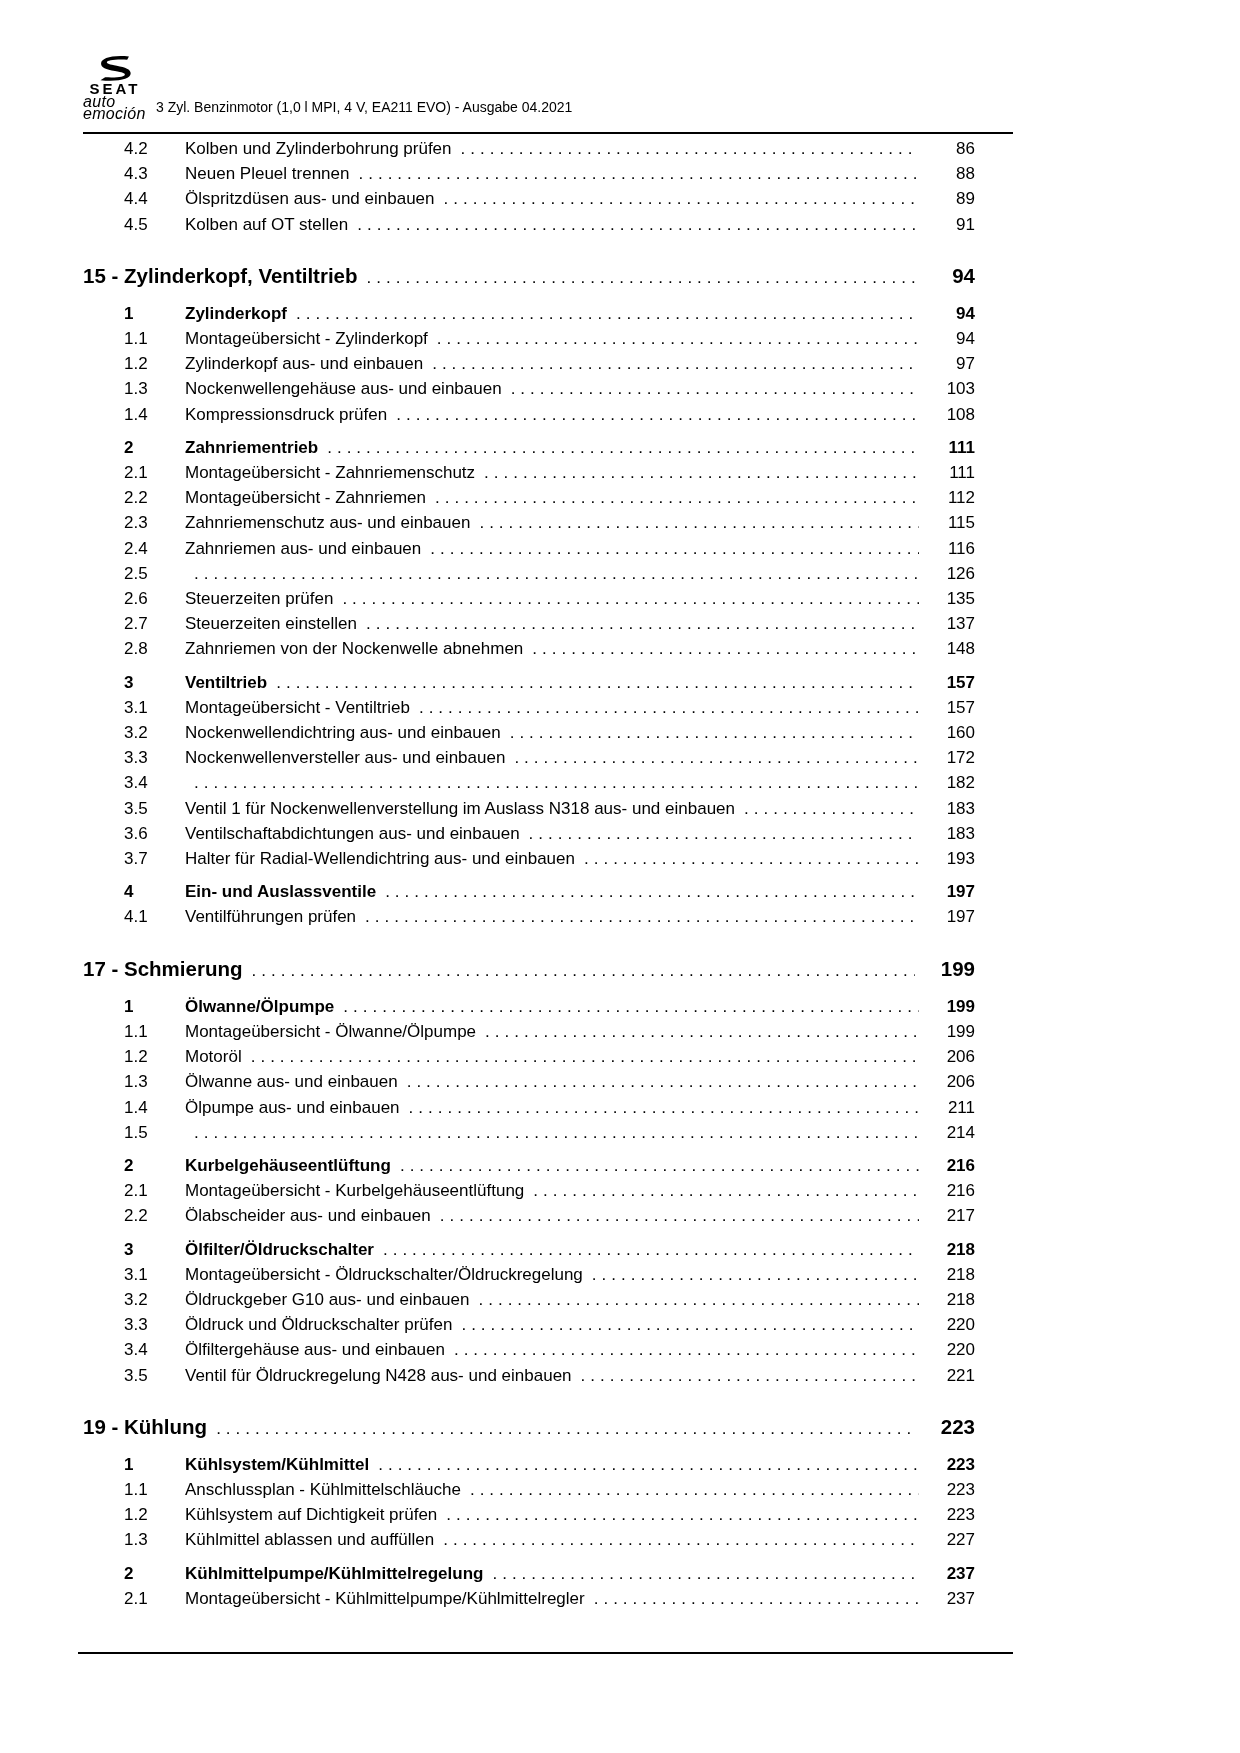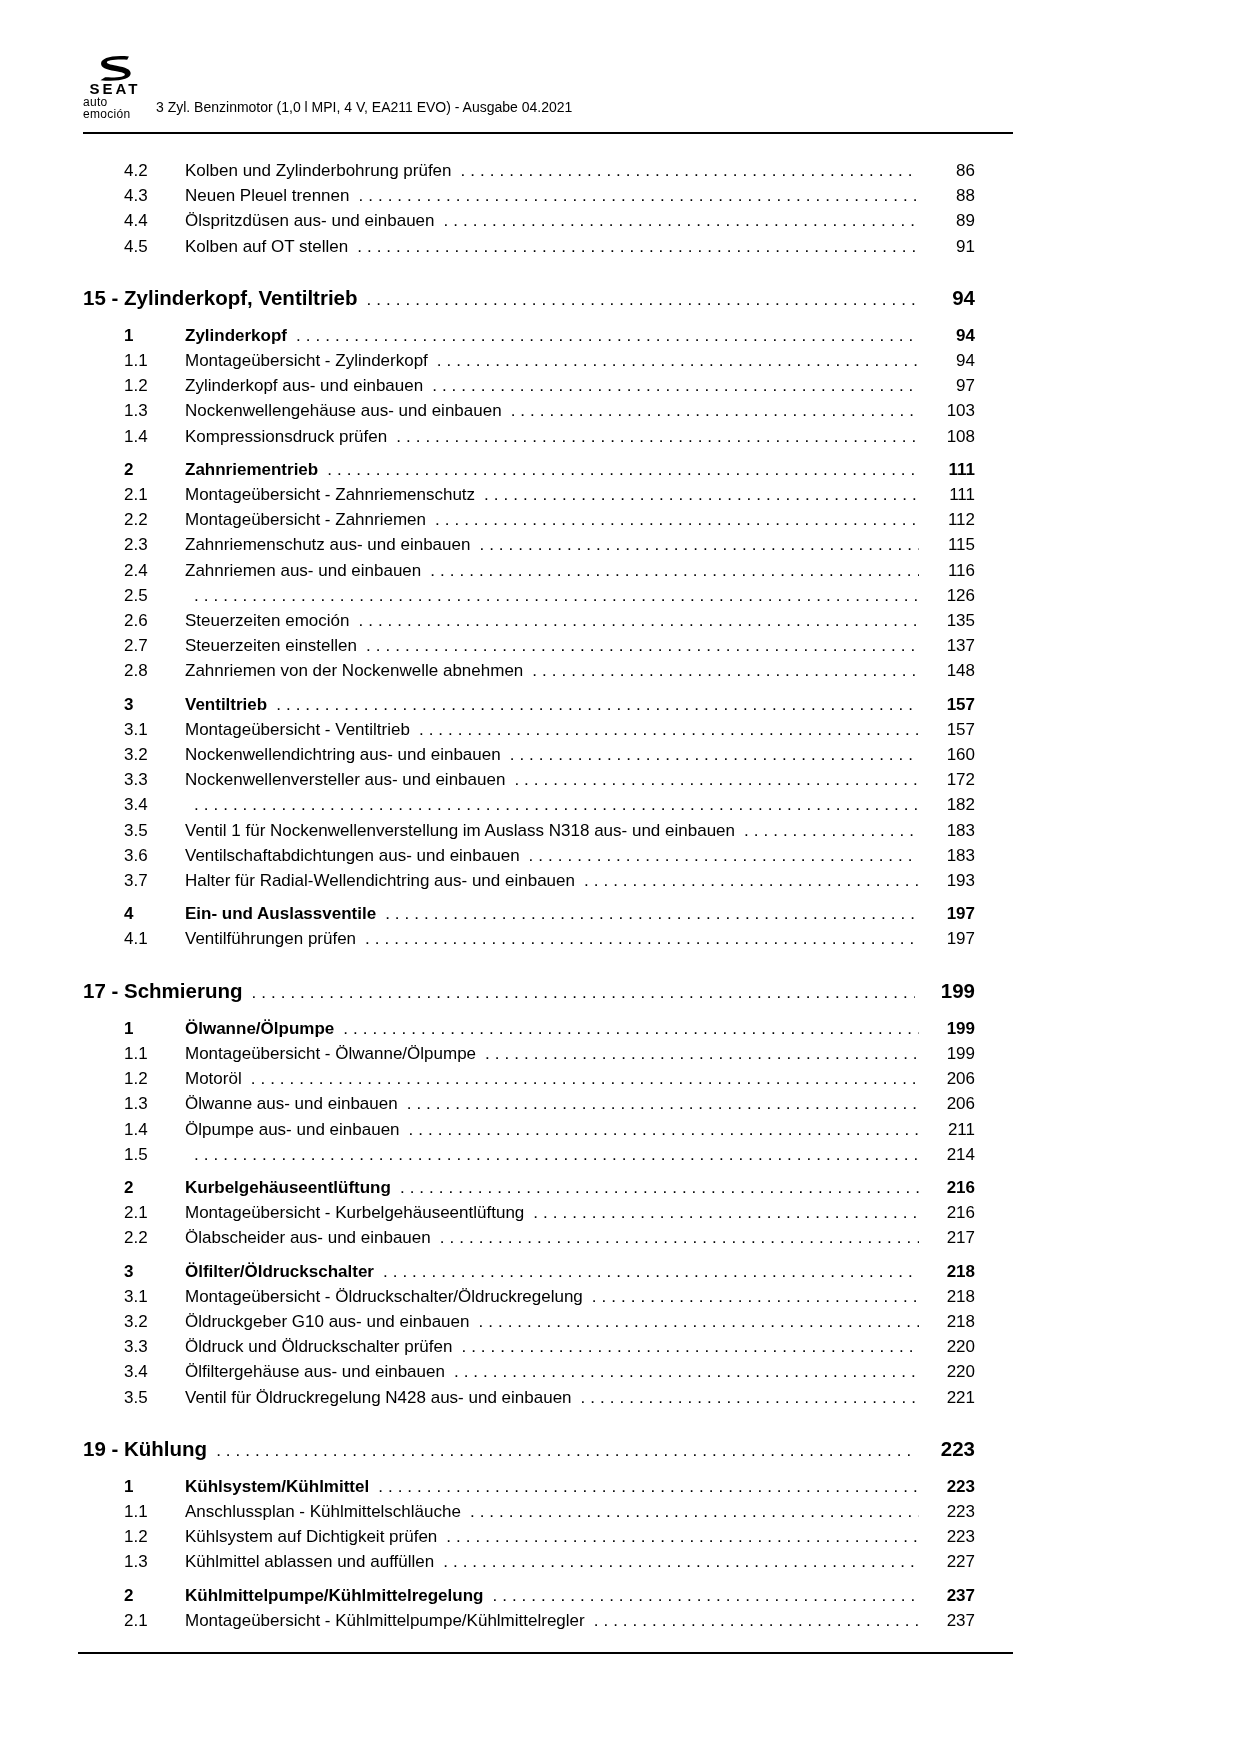--- a/index.html
+++ b/index.html
@@ -10,29 +10,29 @@
     font-family: "Liberation Sans", sans-serif;
     position: relative; overflow: hidden;
   }
   .page { position: absolute; inset: 0; padding: 54px 227px 0 83px; }
 
   
   .hdr { display: flex; align-items: flex-end; }
   .logo { width: 64px; display: flex; flex-direction: column; align-items: center; flex: none; }
   .logo-s svg { display: block; }
   .logo-word { font-weight: bold; font-size: 15px; letter-spacing: 3px; line-height: 14px; margin-top: 1px; }
-  .logo-tag { font-size: 12px; line-height: 12px; letter-spacing: .3px; }
+  .logo-tag { font-size: 16px; line-height: 12px; letter-spacing: .3px; font-style: italic; }
   .hdr-titles { margin-left: 9px; padding-bottom: 0; }
   .hdr-line1 { font-size: 17.5px; line-height: 26px; }
   .hdr-line1 .arrow { font-size: 15px; }
   .hdr-line2 { font-size: 14px; line-height: 26px; }
   .hdr-rule { height: 2px; background: #000; margin-top: 12px; }
 
   
-  #toc { margin-top: 24px; }
+  #toc { margin-top: 2px; }
   .toc-row {
     display: flex; align-items: baseline;
     font-size: 17px; line-height: 25.2px;
     padding-left: 41px; padding-right: 38px;
     white-space: nowrap;
   }
   .toc-row .num { width: 61px; flex: none; }
   .toc-row .title { flex: none; }
   .toc-row.section { font-weight: bold; margin-top: 8px; }
   .dots {
@@ -185,21 +185,21 @@
   </div>
 
   <div class="toc-row">
     <span class="num">2.5</span>
     <span class="dots">....................................................................................................................................................................................</span>
     <span class="page-num">126</span>
   </div>
 
   <div class="toc-row">
     <span class="num">2.6</span>
-    <span class="title">Steuerzeiten emoción</span>
+    <span class="title">Steuerzeiten prüfen</span>
     <span class="dots">....................................................................................................................................................................................</span>
     <span class="page-num">135</span>
   </div>
 
   <div class="toc-row">
     <span class="num">2.7</span>
     <span class="title">Steuerzeiten einstellen</span>
     <span class="dots">....................................................................................................................................................................................</span>
     <span class="page-num">137</span>
   </div>

